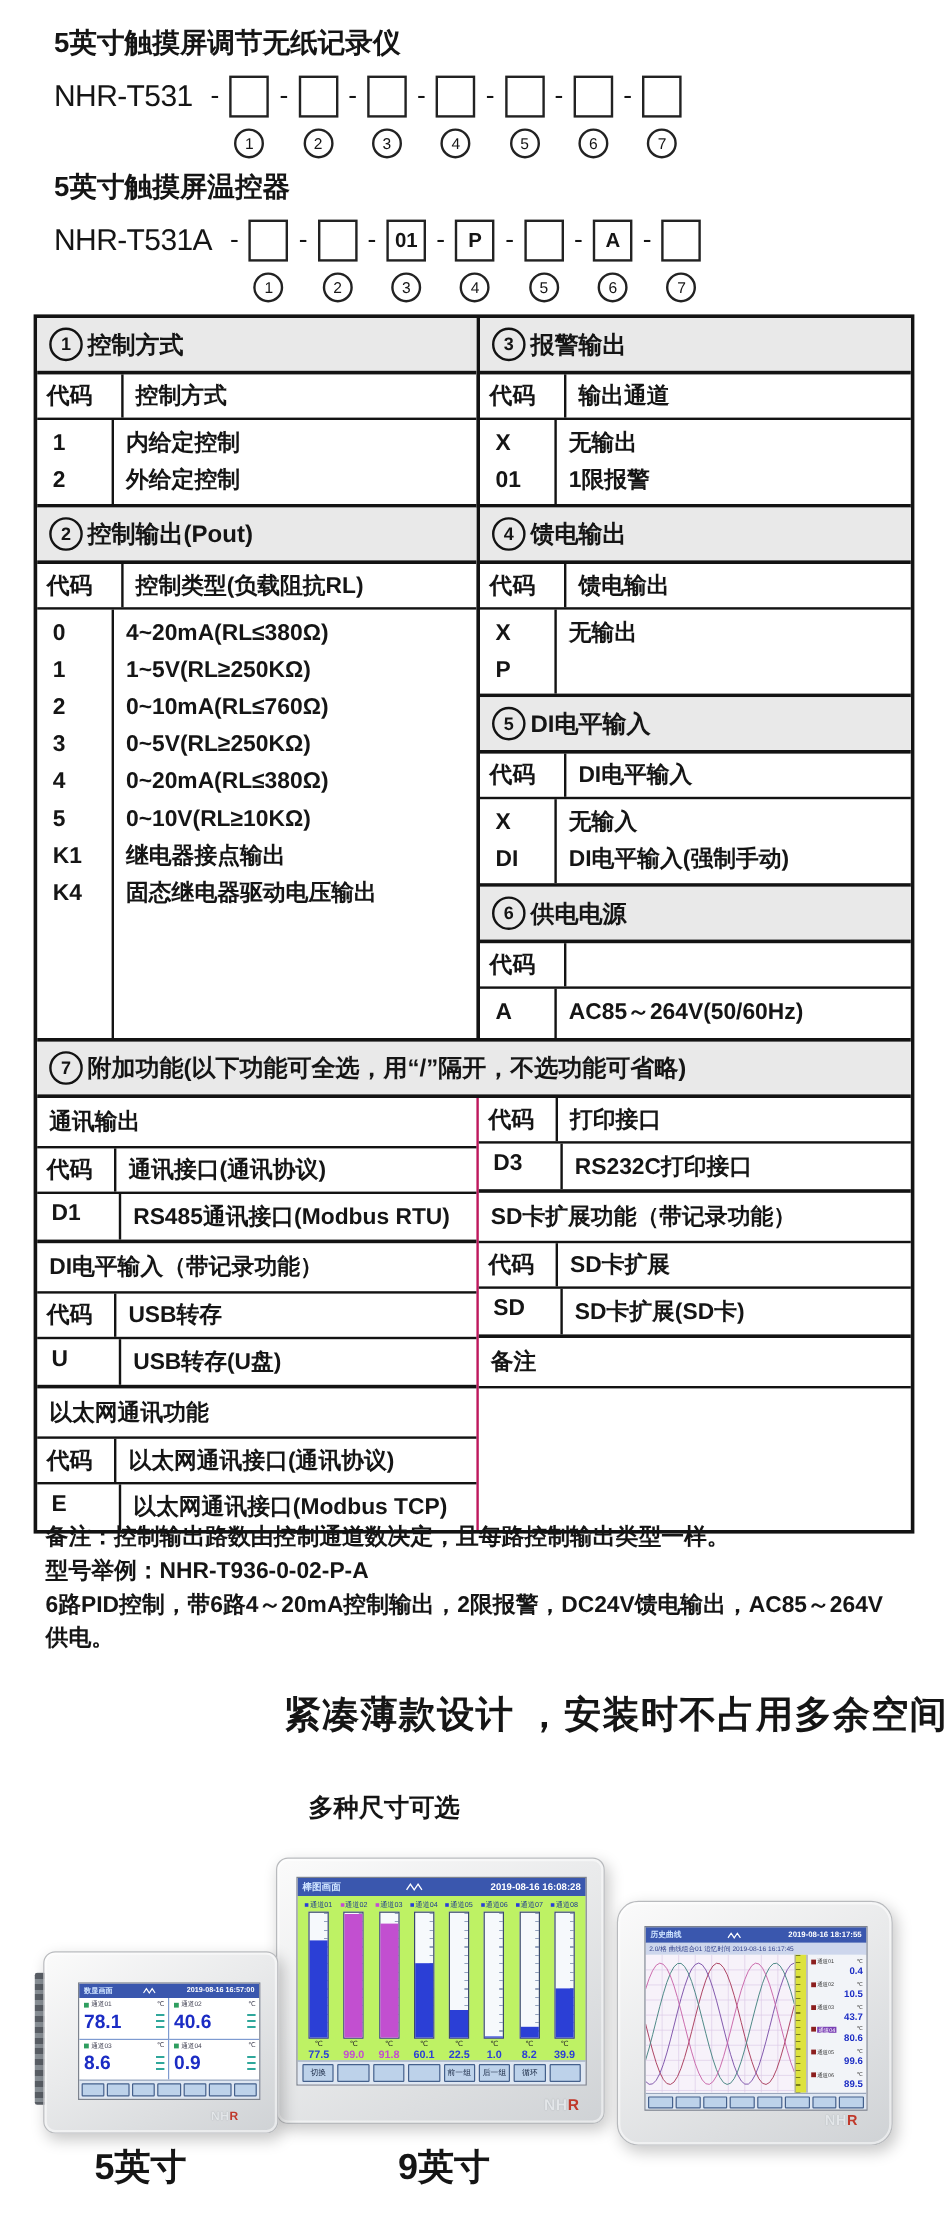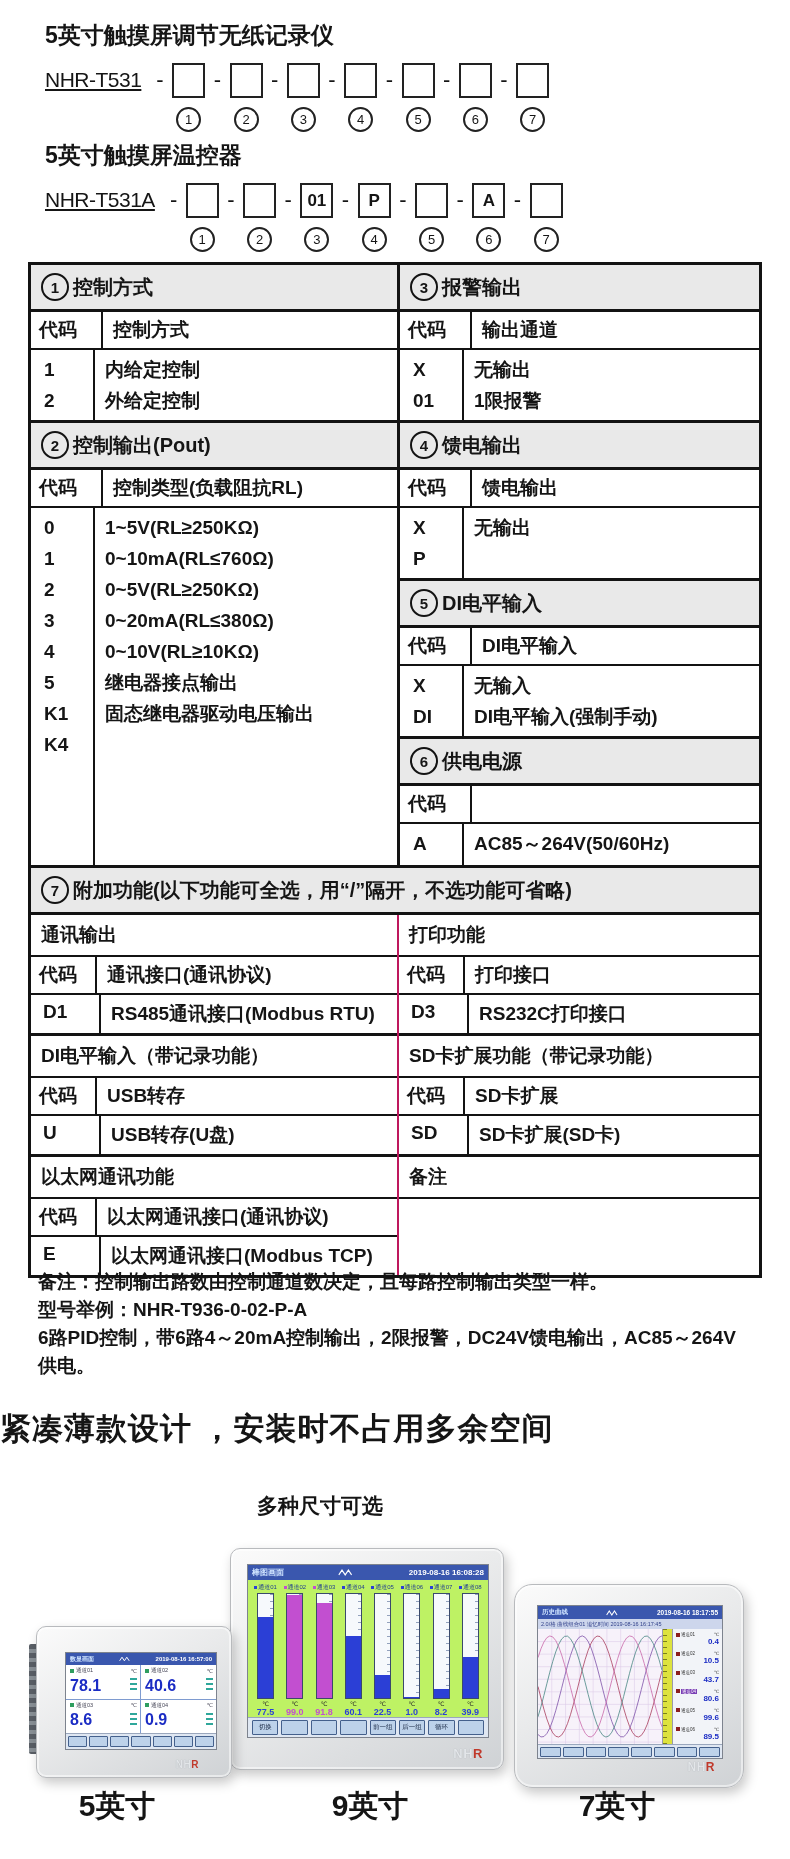--- a/index.html
+++ b/index.html
@@ -4,21 +4,21 @@
 <style>
   html,body{margin:0;padding:0;background:#fff;}
   #page{position:relative;width:790px;height:1859px;background:#fff;overflow:hidden;
         font-family:"Liberation Sans","DejaVu Sans",sans-serif;color:#151515;}
 
   
   .model-sec{position:absolute;left:45px;top:20px;}
   .ptitle{font-size:23px;font-weight:600;margin:0 0 12px 0;}
   .ptitle2{margin-top:8px;}
   .model-row{display:flex;align-items:flex-start;margin:4px 0 2px 0;}
-  .mprefix{font-size:21px;line-height:34px;margin-right:8px;letter-spacing:-0.5px;text-decoration:underline;}
+  .mprefix{font-size:25px;line-height:34px;margin-right:8px;letter-spacing:-0.5px;}
   .munit{width:36px;display:flex;flex-direction:column;align-items:center;}
   .mbox{width:29px;height:31px;border:2px solid #222;display:flex;align-items:center;justify-content:center;
         font-size:17px;font-weight:600;background:#fff;}
   .mcirc{margin-top:9px;width:21px;height:21px;border:2px solid #222;border-radius:50%;display:flex;
          align-items:center;justify-content:center;font-size:13px;}
   .mdash{line-height:34px;padding:0 7px;font-size:22px;}
 
   
   .spec{position:absolute;left:28px;top:262px;width:728px;border:3px solid #131313;font-size:19px;font-weight:600;}
   .twocol{display:flex;min-height:600px;}
@@ -51,21 +51,21 @@
   .grp-title{padding:7px 10px;font-weight:700;border-bottom:2px solid #131313;}
   .grp .hdr-row .hc0{width:56px;min-width:56px;}
   .grow{display:flex;}
   .gc0{width:56px;min-width:56px;border-right:2px solid #131313;padding:6px 0 6px 12px;}
   .gc1{flex:1;padding:6px 10px;}
   .grp-grow{flex:1;}
   .gempty{flex:1;}
 
   
   .notes{position:absolute;left:38px;top:1268px;width:716px;font-size:19px;line-height:28px;font-weight:600;}
-  .headline{position:absolute;left:0;top:1408px;width:790px;text-align:left;font-size:31px;font-weight:700;letter-spacing:1px;}
+  .headline{position:absolute;left:0;top:1408px;width:790px;text-align:right;font-size:31px;font-weight:700;letter-spacing:1px;}
   .subhead{position:absolute;left:0;top:1492px;width:640px;text-align:center;font-size:21px;font-weight:700;}
 
   
   .devices{position:absolute;left:0;top:1528px;width:790px;height:331px;}
   .device{position:absolute;border-radius:10px;
           background:linear-gradient(150deg,#fbfbfb 0%,#e9eaeb 45%,#cfd2d5 100%);
           border:1px solid #b8babd;
           box-shadow:3px 5px 12px rgba(0,0,0,.22), inset 0 0 0 2px rgba(255,255,255,.5);}
   .fins{position:absolute;left:29px;top:116px;width:10px;height:110px;z-index:1;border-radius:2px;
         background:repeating-linear-gradient(to bottom,#5a5f66 0 5px,#899096 5px 9px);}
@@ -264,20 +264,21 @@
               <div class="dcode">0</div>
               <div class="dcode">1</div>
               <div class="dcode">2</div>
               <div class="dcode">3</div>
               <div class="dcode">4</div>
               <div class="dcode">5</div>
               <div class="dcode">K1</div>
               <div class="dcode">K4</div>
             </div>
             <div class="ddescs">
+              <div class="ddesc">4~20mA(RL≤380Ω)</div>
               <div class="ddesc">1~5V(RL≥250KΩ)</div>
               <div class="ddesc">0~10mA(RL≤760Ω)</div>
               <div class="ddesc">0~5V(RL≥250KΩ)</div>
               <div class="ddesc">0~20mA(RL≤380Ω)</div>
               <div class="ddesc">0~10V(RL≥10KΩ)</div>
               <div class="ddesc">继电器接点输出</div>
               <div class="ddesc">固态继电器驱动电压输出</div>
             </div>
           </div>
         </div>
@@ -398,21 +399,20 @@
               <span class="hc1">以太网通讯接口(通讯协议)</span>
             </div>
           <div class="grow grp-grow">
               <span class="gc0">E</span>
               <span class="gc1">以太网通讯接口(Modbus TCP)</span>
             </div>
         </div>
       </div>
       <div class="g7r">
         <div class="grp">
-          <div class="grp-title">打印功能</div>
           <div class="hdr-row">
               <span class="hc0">代码</span>
               <span class="hc1">打印接口</span>
             </div>
           <div class="grow">
               <span class="gc0">D3</span>
               <span class="gc1">RS232C打印接口</span>
             </div>
         </div>
         <div class="grp">
@@ -724,15 +724,14 @@
             <span class="sbtn"></span>
             <span class="sbtn"></span>
             <span class="sbtn"></span>
         </div>
       </div>
       <div class="nhr"><span class="nh">NH</span><span class="r">R</span></div>
     </div>
 
     <div class="dlabel l5">5英寸</div>
     <div class="dlabel l9">9英寸</div>
-    <div class="dlabel l7">7英寸</div>
   </div>
 </div>
 
 </body></html>

